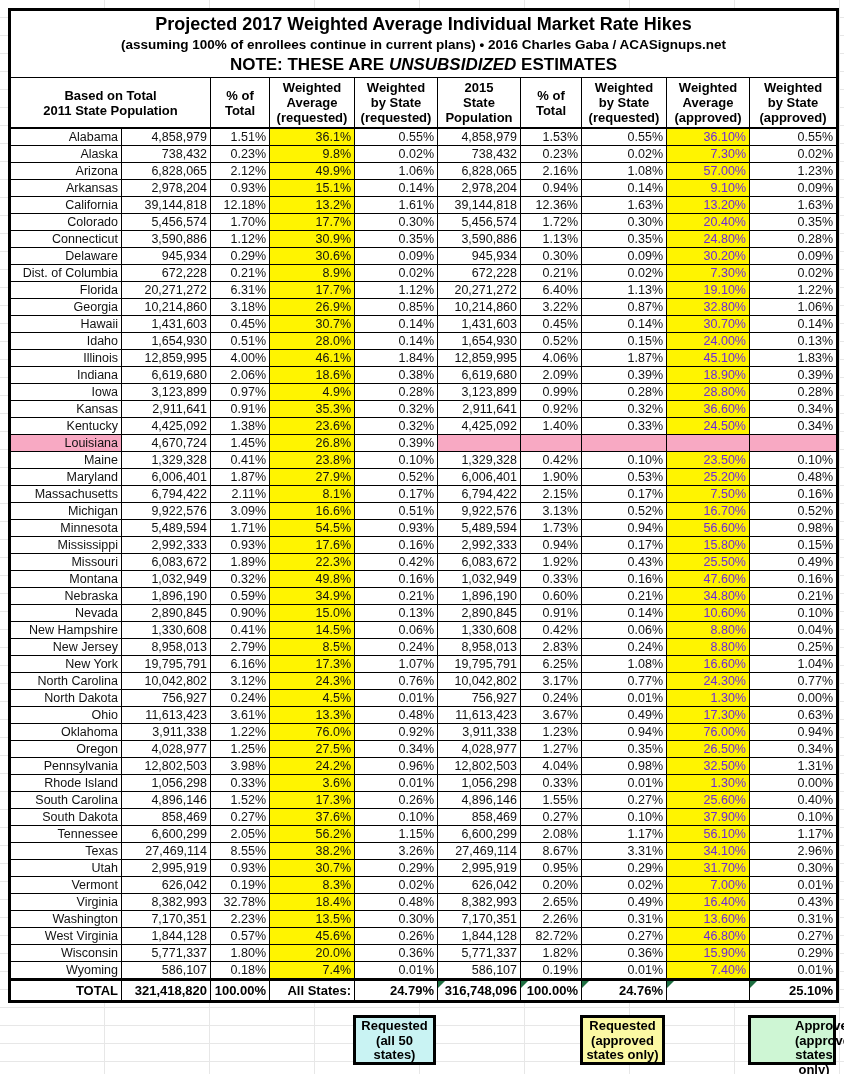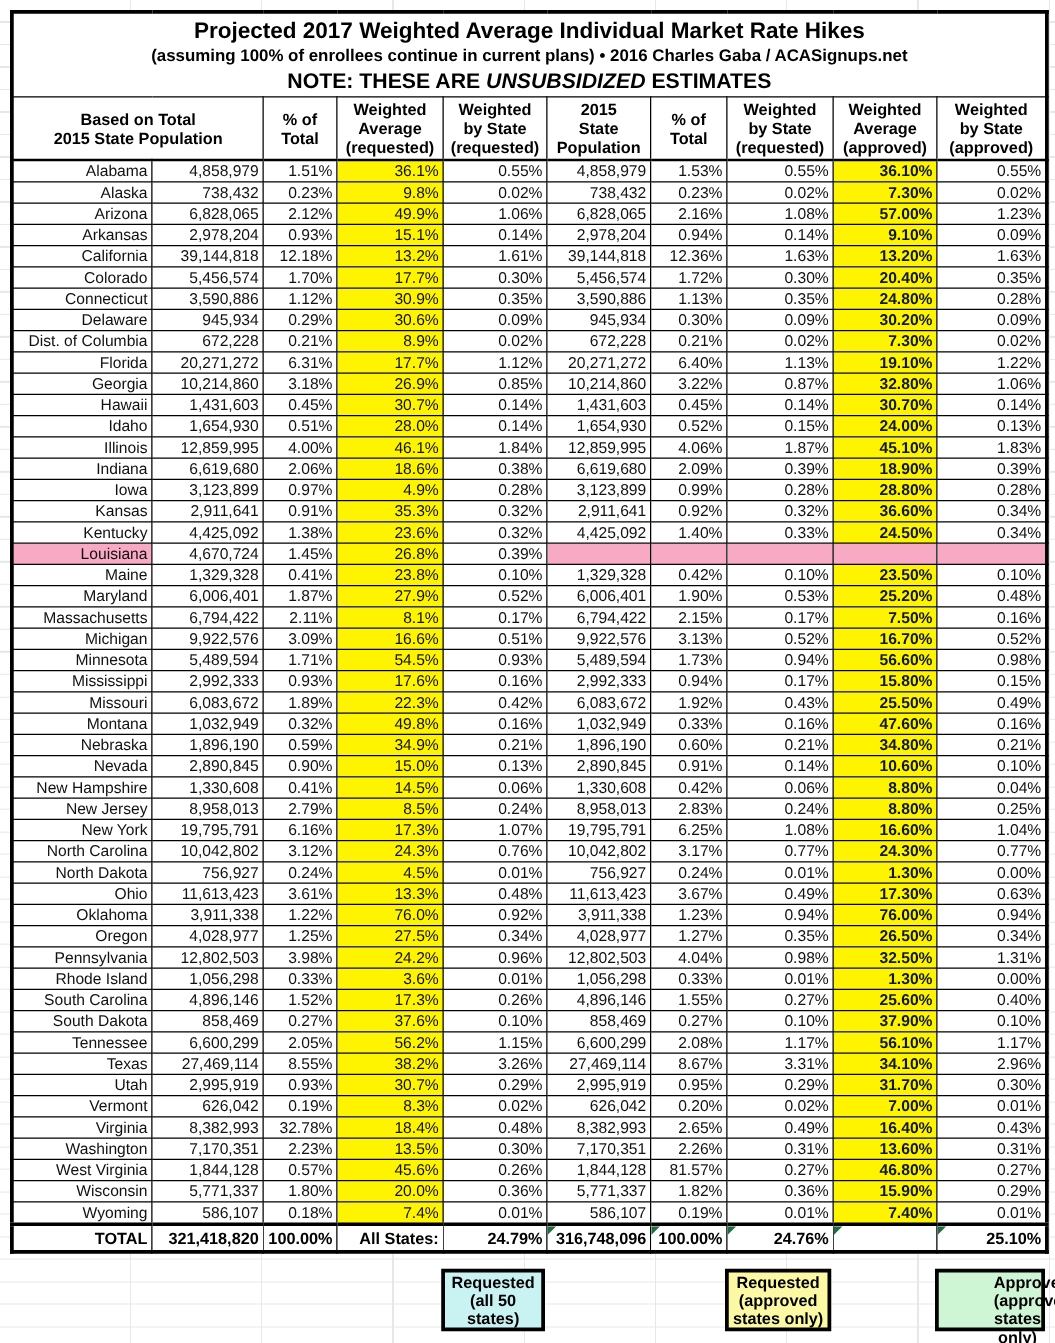--- a/index.html
+++ b/index.html
@@ -26,21 +26,21 @@
     border-bottom:2px solid #000;
   }
   th.peach{background:#F9C78F;}
   th.ylw{background:#FFF400;}
   
   tbody td{
     height:16px;line-height:16px;font-size:12.5px;color:#111;
     text-align:right;padding:0 3px;background:#fff;
   }
   tbody td.ylw{background:#FFF400;}
-  tbody td.bold{font-weight:bold;color:#0f172a;}
+  tbody td.bold{font-weight:normal;color:#6d28d9;}
   tbody td.pink{background:#F8A9C3;}
   
   tr.trow td{
     height:19px;line-height:19px;font-size:13px;font-weight:bold;color:#000;
     text-align:right;padding:0 3px;border-top:3px solid #000;position:relative;background:#fff;
   }
   td.cyan{background:#C9F3F3;}
   td.paleyellow{background:#FBF9A3;}
   td.palegreen{background:#CEF6D4;}
   td.tri::before{
@@ -78,21 +78,21 @@
     <thead>
       <tr>
         <td class="titlecell" colspan="10">
           <div class="t1">Projected 2017 Weighted Average Individual Market Rate Hikes</div>
           <div class="t2">(assuming 100% of enrollees continue in current plans) • 2016 Charles Gaba / ACASignups.net</div>
           <div class="t3"><span>NOTE: THESE ARE </span><i>UNSUBSIDIZED</i><span> ESTIMATES</span></div>
         </td>
       </tr>
       <tr class="hdr">
         <th class="peach" colspan="2">Based on Total
-2015 State Population</th>
+2011 State Population</th>
         <th>% of
 Total</th>
         <th class="ylw">Weighted
 Average
 (requested)</th>
         <th>Weighted
 by State
 (requested)</th>
         <th>2015
 State
@@ -675,21 +675,21 @@
           <td class="ylw bold">13.60%</td>
           <td>0.31%</td>
         </tr>
         <tr>
           <td>West Virginia</td>
           <td>1,844,128</td>
           <td>0.57%</td>
           <td class="ylw">45.6%</td>
           <td>0.26%</td>
           <td>1,844,128</td>
-          <td>81.57%</td>
+          <td>82.72%</td>
           <td>0.27%</td>
           <td class="ylw bold">46.80%</td>
           <td>0.27%</td>
         </tr>
         <tr>
           <td>Wisconsin</td>
           <td>5,771,337</td>
           <td>1.80%</td>
           <td class="ylw">20.0%</td>
           <td>0.36%</td>

